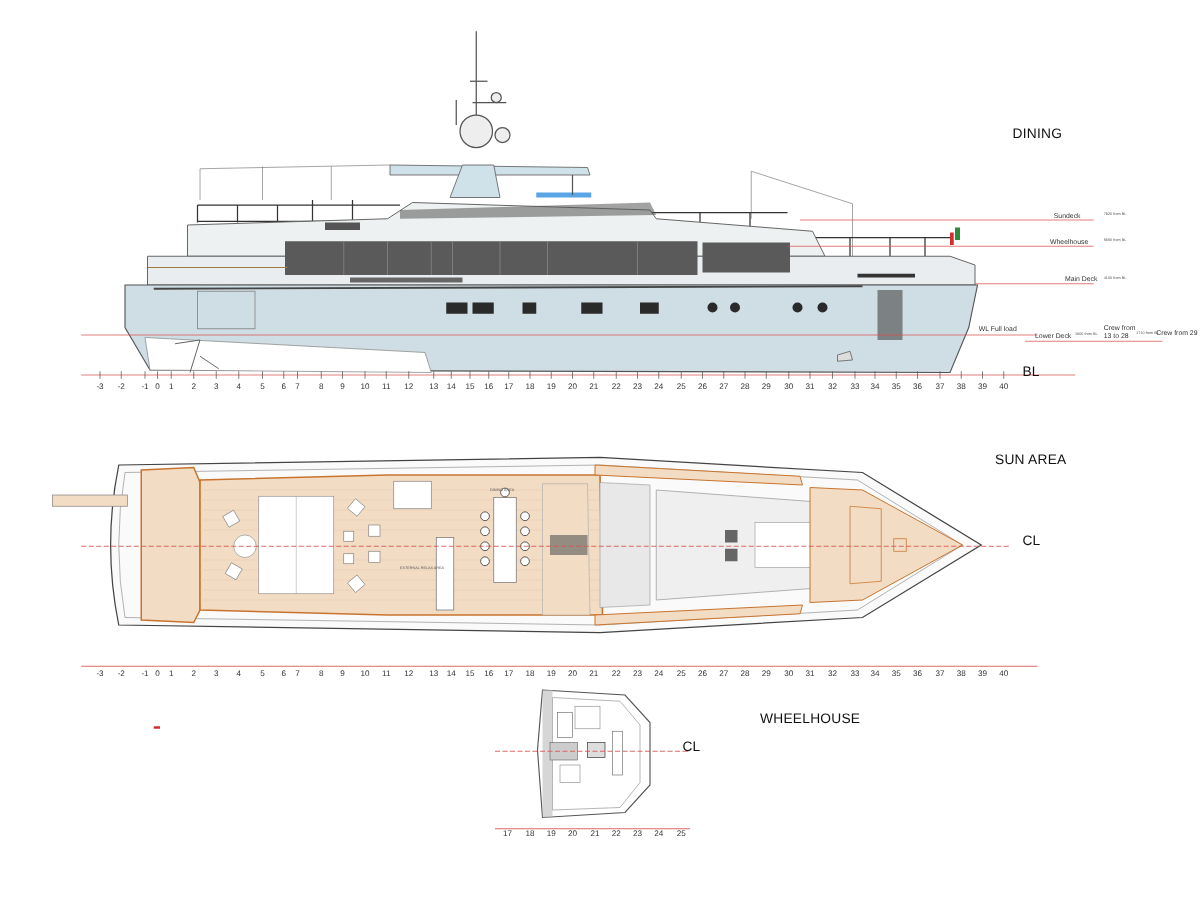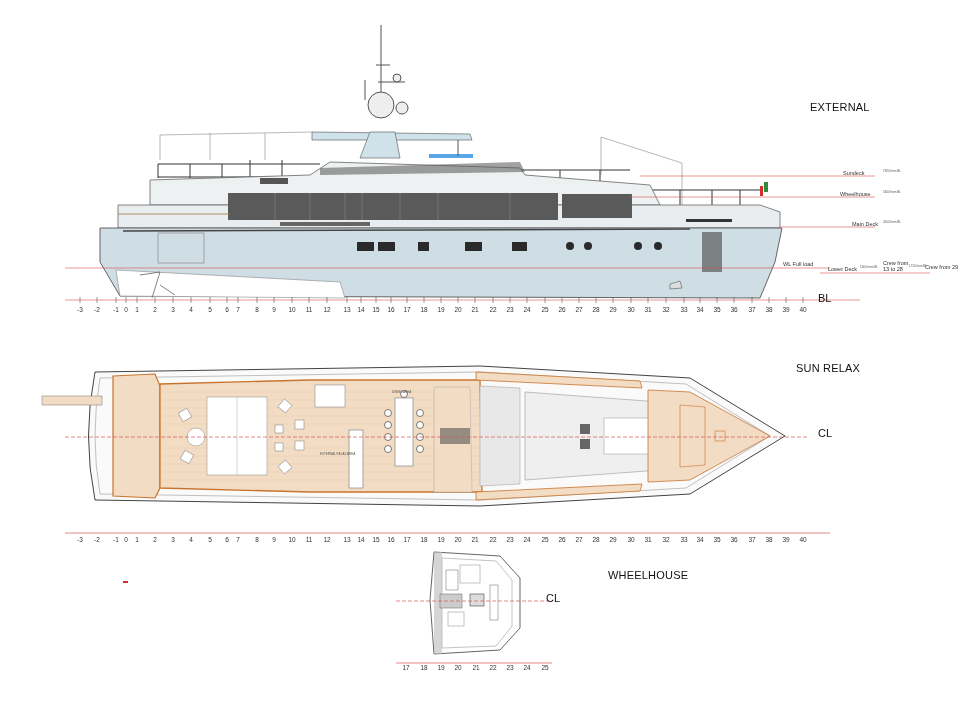--- a/index.html
+++ b/index.html
@@ -10,21 +10,21 @@
   .tick-label{position:absolute;font-size:6.5px;color:#333;transform:translateX(-50%);font-family:"Liberation Sans",sans-serif;}
   .deck-label{position:absolute;font-size:5.5px;color:#333;white-space:nowrap;}
   .deck-sub{position:absolute;font-size:3px;color:#555;white-space:nowrap;}
   svg{position:absolute;left:0;top:0;}
   .room-label{font-size:3px;fill:#555;font-family:"Liberation Sans",sans-serif;}
 </style>
 </head>
 <body>
 
 <div>
-  <div class="view-title" style="left:810px;top:101px;">EXTERNAL</div>
+  <div class="view-title" style="left:810px;top:101px;">DINING</div>
 
   <svg width="960" height="320" viewBox="0 0 960 320">
 
     <g stroke="#555" fill="none" stroke-width="1">
       <line x1="381" y1="25" x2="381" y2="95"></line>
       <line x1="376" y1="65" x2="390" y2="65"></line>
       <line x1="378" y1="82" x2="405" y2="82"></line>
       <line x1="365" y1="80" x2="365" y2="100"></line>
     </g>
     <circle cx="381" cy="105" r="13" fill="#eee" stroke="#555"></circle>
@@ -216,21 +216,21 @@
     <div class="tick-label" style="left:717px;top:306px;">35</div>
     <div class="tick-label" style="left:734px;top:306px;">36</div>
     <div class="tick-label" style="left:752px;top:306px;">37</div>
     <div class="tick-label" style="left:769px;top:306px;">38</div>
     <div class="tick-label" style="left:786px;top:306px;">39</div>
     <div class="tick-label" style="left:803px;top:306px;">40</div>
   </div>
 </div>
 
 <div>
-  <div class="view-title" style="left:796px;top:362px;">SUN RELAX</div>
+  <div class="view-title" style="left:796px;top:362px;">SUN AREA</div>
 
   <svg width="960" height="560" viewBox="0 0 960 560" style="top:0;">
 
     <path d="M95,372 L480,366 L690,378 L785,436 L690,494 L480,506 L95,500 Q82,436 95,372 Z" fill="#fafafa" stroke="#444" stroke-width="1"></path>
     <path d="M100,378 L480,372 L686,384 L770,436 L686,488 L480,500 L100,494 Q90,436 100,378 Z" fill="none" stroke="#999" stroke-width="0.6"></path>
 
     <rect x="42" y="396" width="60" height="9" fill="#f3dcc4" stroke="#888" stroke-width="0.6"></rect>
 
     <path d="M113,376 L155,374 L160,386 L160,488 L155,498 L113,496 Z" fill="#f3dcc4" stroke="#c8742e" stroke-width="1.2"></path>
 

